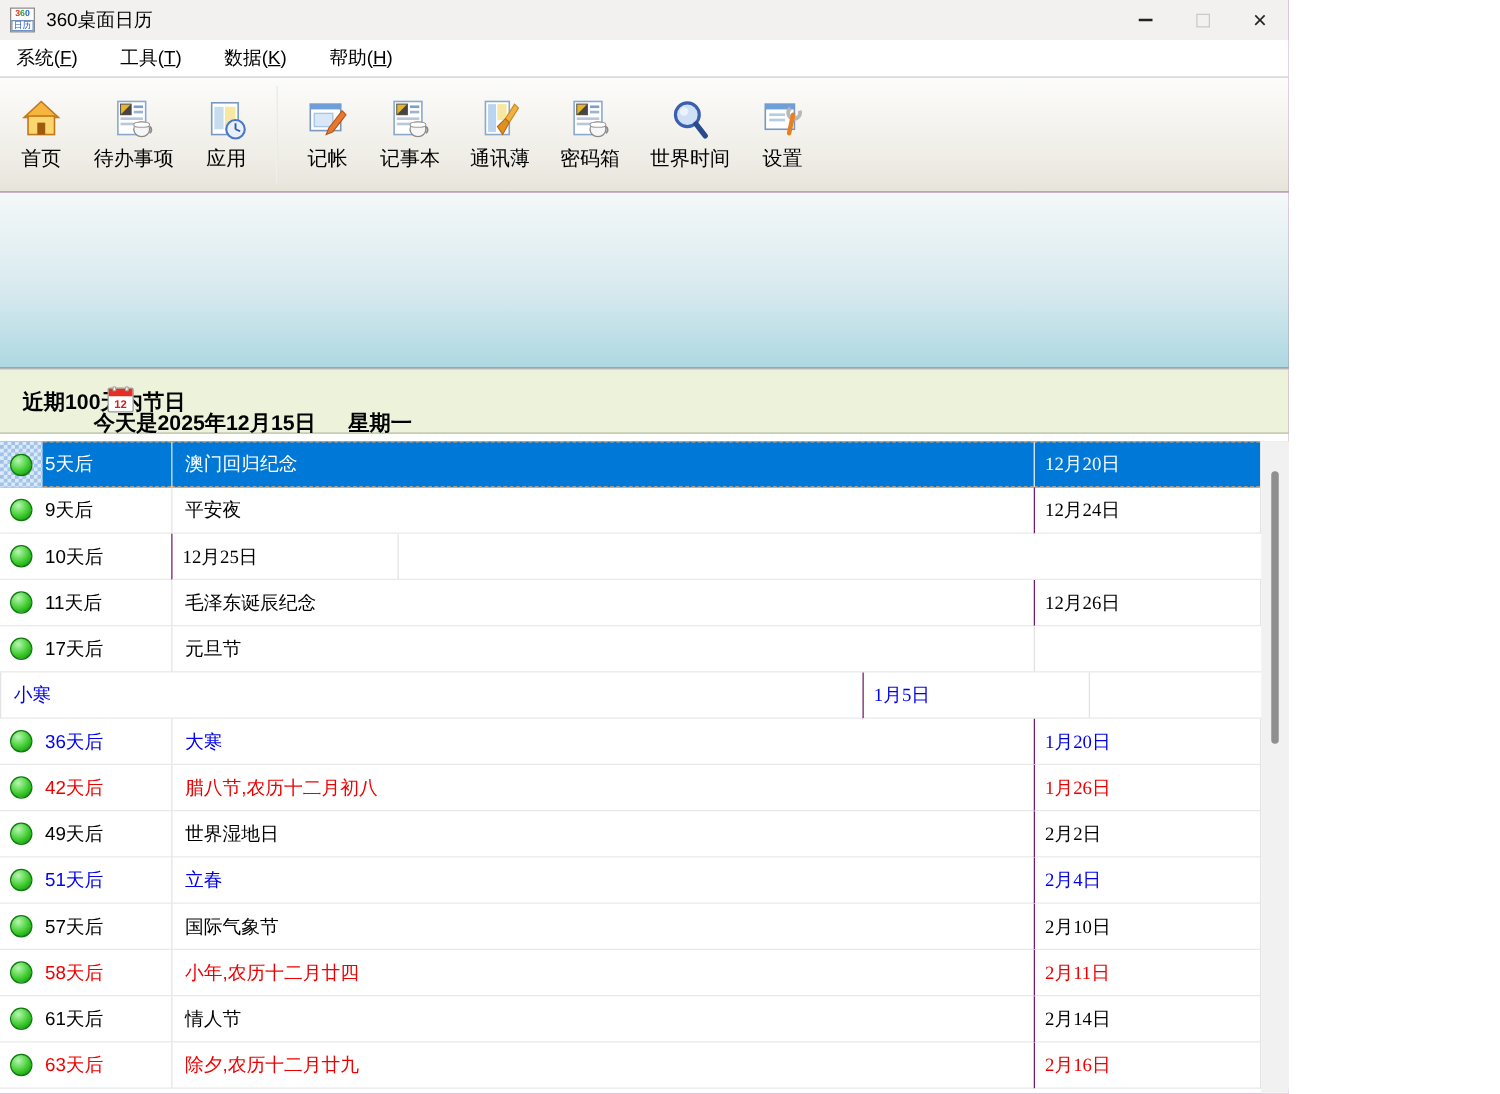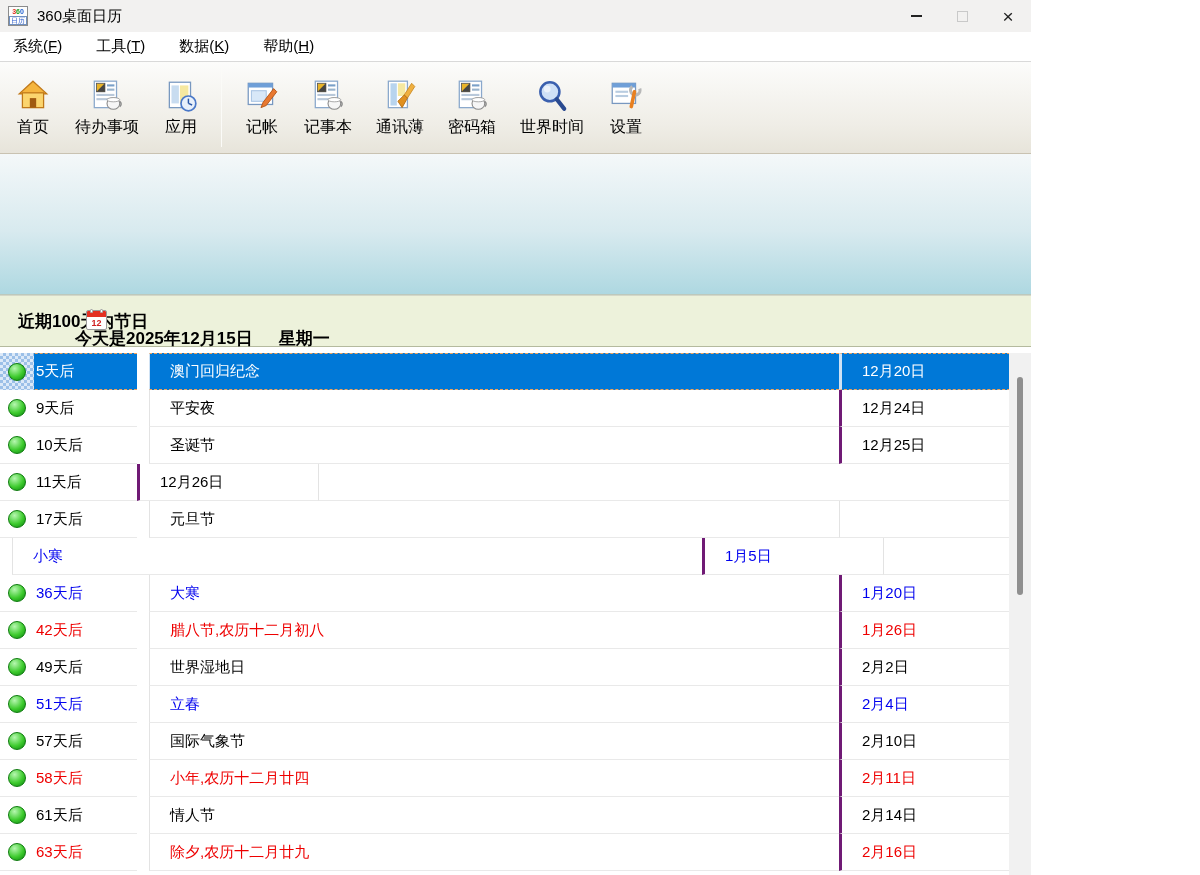--- a/index.html
+++ b/index.html
@@ -59,22 +59,22 @@
                     display:flex; align-items:center; padding-left:18px; flex:0 0 auto; }
   .section-header .txt { font-size:17px; font-weight:bold; color:#000; }
   .table-gap { height:6px; background:#fff; flex:0 0 auto; }
 
   
   .table-wrap { position:relative; flex:1 1 auto; background:#fff; overflow:hidden; }
   .rows { width:1178px; }
   .row { display:flex; height:37px; width:1178px; background:#fff; }
   .cell { height:37px; display:flex; align-items:center; border-bottom:1px solid #e9e9e9;text-align:center; }
   .c-days { width:137px; }
-  .c-name { width:690px; border-left:1px solid #e3e3e3; padding-left:20px;margin-left:12px; }
-  .c-date { width:181px; border-left:3px solid #701a75; padding-left:20px; }
+  .c-name { width:690px; border-left:1px solid #e3e3e3; padding-left:10px; }
+  .c-date { width:181px; border-left:1px solid #701a75; padding-left:8px;font-family:Liberation Serif, serif; }
   .c-extra { flex:1; border-left:1px solid #e3e3e3; }
   .dot-wrap { width:34px; height:37px; display:flex; align-items:center; justify-content:center; flex:0 0 auto; }
   .dot { width:18px; height:18px; border-radius:50%; border:1px solid #0c7a0c;
          background:radial-gradient(circle at 35% 28%, #b6f7b0, #3ecb2e 55%, #149114 90%); }
   .days-txt { font-size:15px; margin-left:2px; }
   .row { font-size:15px; color:#000; }
   .row.color-blue .days-txt, .row.color-blue .c-name, .row.color-blue .c-date { color:#0000ee; }
   .row.color-red .days-txt, .row.color-red .c-name, .row.color-red .c-date { color:#ee0000; }
   .row.selected .c-days, .row.selected .c-name, .row.selected .c-date {
       background:#0078d7; color:#fff; border-top:1px dashed #f2a259; border-bottom:1px dashed #f2a259; }
@@ -300,31 +300,31 @@
     <div class="cell c-date">12月24日</div>
     <div class="cell c-extra"></div>
   </div>
         <div class="row color-black">
     <div class="cell c-days">
       <div class="dot-wrap">
               <div class="dot"></div>
             </div>
       <div class="days-txt">10天后</div>
     </div>
-    <div class="cell c-name">圣诞节</div>
     <div class="cell c-date">12月25日</div>
     <div class="cell c-extra"></div>
   </div>
         <div class="row color-black">
     <div class="cell c-days">
       <div class="dot-wrap">
               <div class="dot"></div>
             </div>
       <div class="days-txt">11天后</div>
     </div>
+    <div class="cell c-name">毛泽东诞辰纪念</div>
     <div class="cell c-date">12月26日</div>
     <div class="cell c-extra"></div>
   </div>
         <div class="row color-black">
     <div class="cell c-days">
       <div class="dot-wrap">
               <div class="dot"></div>
             </div>
       <div class="days-txt">17天后</div>
     </div>

